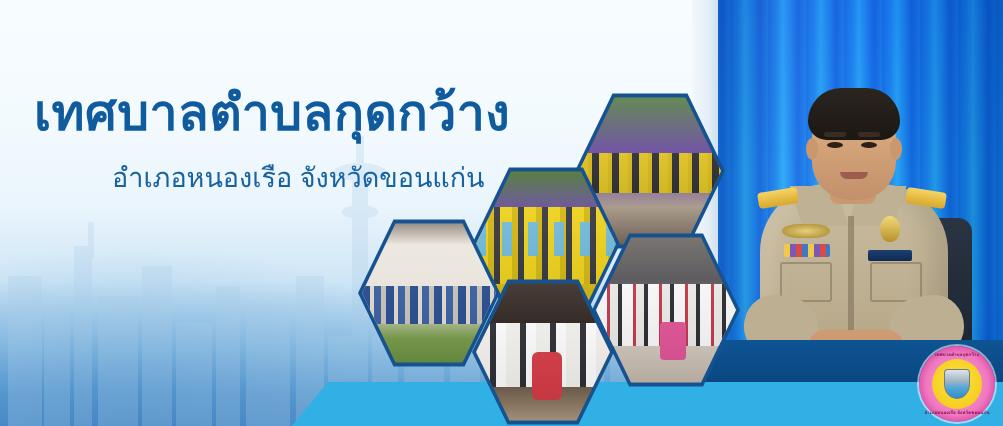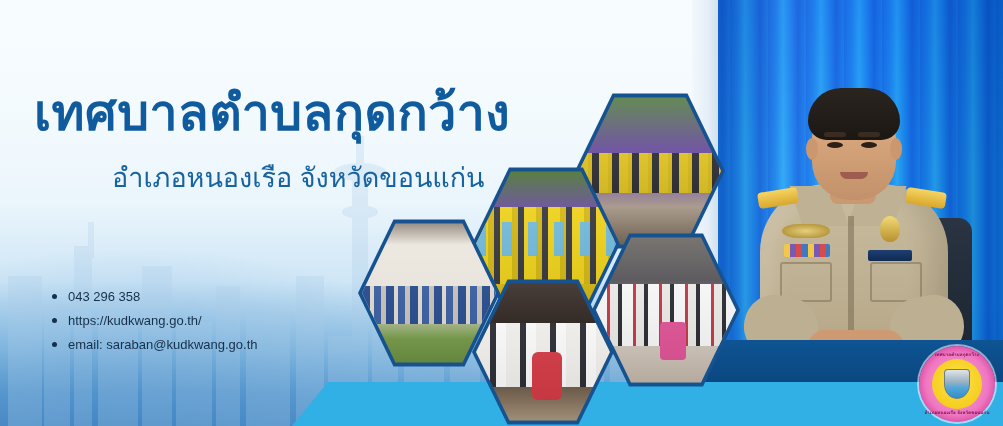--- a/index.html
+++ b/index.html
@@ -378,34 +378,20 @@
   </div>
 
   <div class="desk-wedge"></div>
 
   <div class="cyan-wedge"></div>
   <div class="cyan-bar"></div>
 
   <div class="title">เทศบาลตำบลกุดกว้าง</div>
   <div class="subtitle">อำเภอหนองเรือ จังหวัดขอนแก่น</div>
 
-  <div class="contact">
-    <div class="contact-row">
-      <span class="bullet"></span>
-      <span>043 296 358</span>
-    </div>
-    <div class="contact-row">
-      <span class="bullet"></span>
-      <span>https://kudkwang.go.th/</span>
-    </div>
-    <div class="contact-row">
-      <span class="bullet"></span>
-      <span>email: saraban@kudkwang.go.th</span>
-    </div>
-  </div>
 
   <div class="hex" style="left:575px; top:92px; width:150px; height:158px;">
     <div class="inner">
       <div class="photo p-yellow-purple"></div>
       <div class="photo-shade"></div>
     </div>
   </div>
 
   <div class="hex" style="left:472px; top:166px; width:148px; height:156px;">
     <div class="inner">

